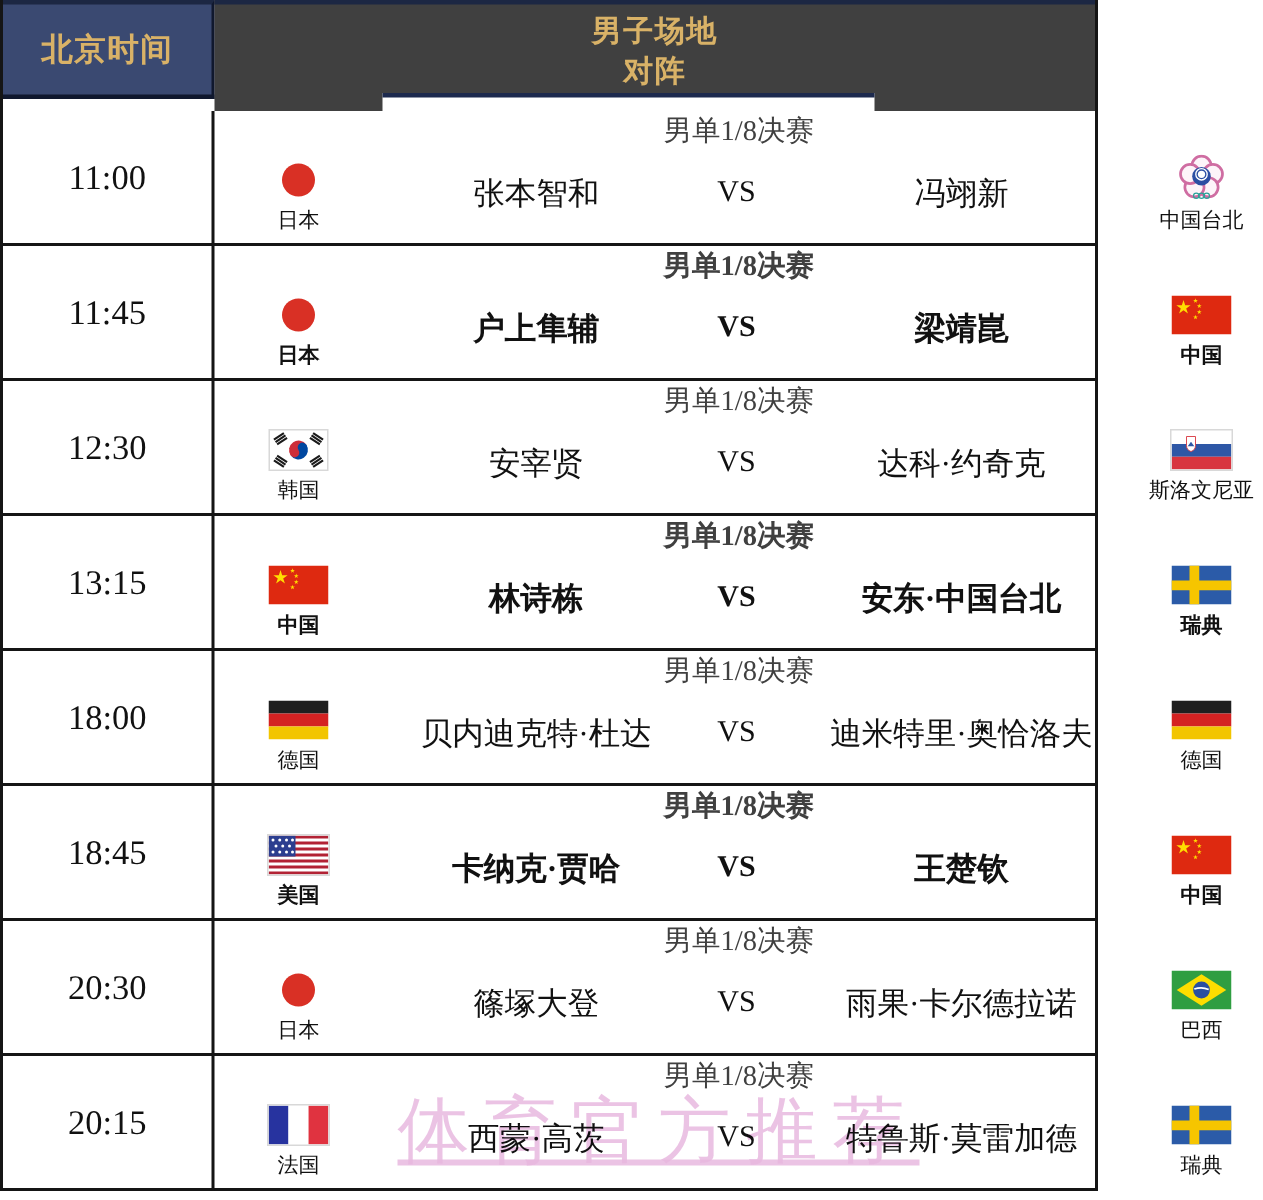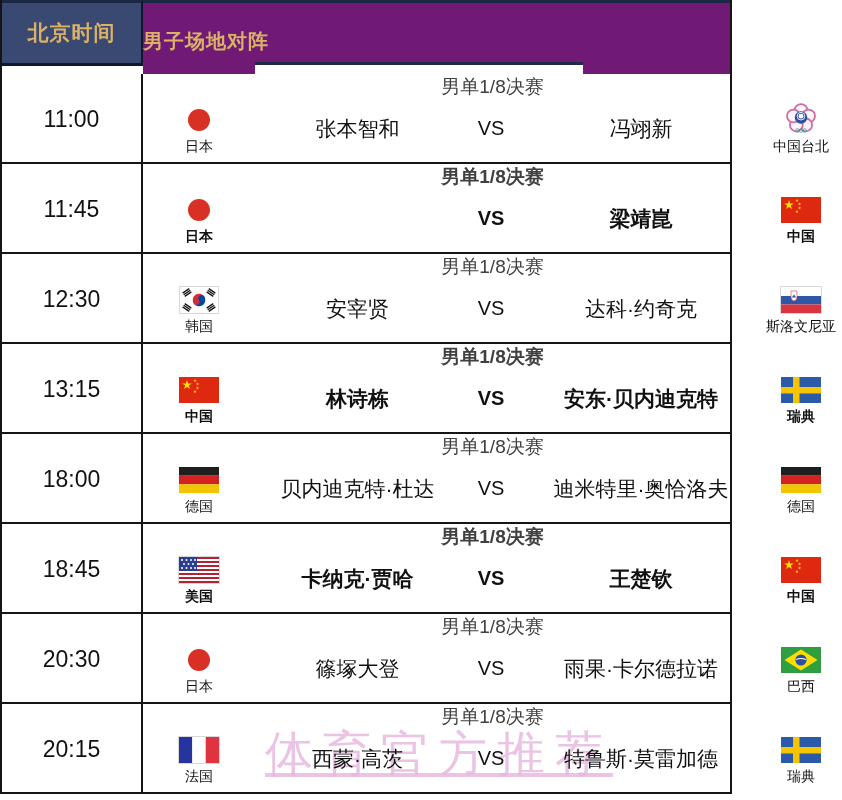--- a/index.html
+++ b/index.html
@@ -10,39 +10,40 @@
     position:relative;
     width:842px; height:800px;
     background:#ffffff;
     overflow:hidden;
   }
   .table {
     position:absolute; left:0; top:0;
     width:732px;
     border-left:2px solid #151515;
     border-right:2px solid #151515;
+    font-family:Liberation Serif, serif;
   }
 
   
   .header { position:relative; height:74px; display:flex; }
   .h-time {
     width:141px; height:66px;
     background:#3a4971;
     border-top:3px solid #1c2743;
     border-bottom:3px solid #10182e;
     border-right:2px solid #10182e;
     display:flex; align-items:center; justify-content:center;
     color:#d9b267; font-size:21px; font-weight:bold;
     letter-spacing:1px;
   }
   .h-match {
     flex:1; height:74px;
-    background:#701a75;
+    background:#404040;
     border-top:3px solid #1c2743;
-    display:flex; flex-direction:row; align-items:center; justify-content:flex-start;
+    display:flex; flex-direction:column; align-items:center; justify-content:flex-start;
     padding-top:5px;
     color:#d9b267; font-size:20px; font-weight:bold;
     line-height:27px; letter-spacing:1px;
   }
   .h-notch {
     position:absolute; left:253px; top:62px;
     width:328px; height:12px;
     background:#ffffff;
     border-top:3px solid #1d2a4e;
   }
@@ -160,20 +161,21 @@
 
     <div class="c-flag col2">
       <span class="flag-icon">
               <svg class="flag-svg" width="26" height="26" viewBox="0 0 26 26">
                 <circle cx="13" cy="13" r="11" fill="#d93025"></circle>
               </svg>
             </span>
       <span class="country">日本</span>
     </div>
 
+    <div class="c-p col3">户上隼辅</div>
     <div class="c-vs col4">VS</div>
     <div class="c-p col5">梁靖崑</div>
 
     <div class="c-flag col6">
       <span class="flag-icon">
               <svg class="flag-svg" width="40" height="26" viewBox="0 0 40 26">
                 <rect width="40" height="26" fill="#de2910"></rect>
                 <g fill="#ffde00">
                   <path transform="translate(8,8) scale(5)" d="M0,-1 L0.225,-0.31 L0.951,-0.31 L0.363,0.118 L0.588,0.809 L0,0.382 L-0.588,0.809 L-0.363,0.118 L-0.951,-0.31 L-0.225,-0.31 Z"></path>
                   <path transform="translate(16,3.5) scale(1.7)" d="M0,-1 L0.225,-0.31 L0.951,-0.31 L0.363,0.118 L0.588,0.809 L0,0.382 L-0.588,0.809 L-0.363,0.118 L-0.951,-0.31 L-0.225,-0.31 Z"></path>
@@ -259,21 +261,21 @@
                   <path transform="translate(18.5,11) scale(1.7)" d="M0,-1 L0.225,-0.31 L0.951,-0.31 L0.363,0.118 L0.588,0.809 L0,0.382 L-0.588,0.809 L-0.363,0.118 L-0.951,-0.31 L-0.225,-0.31 Z"></path>
                   <path transform="translate(16,14.5) scale(1.7)" d="M0,-1 L0.225,-0.31 L0.951,-0.31 L0.363,0.118 L0.588,0.809 L0,0.382 L-0.588,0.809 L-0.363,0.118 L-0.951,-0.31 L-0.225,-0.31 Z"></path>
                 </g>
               </svg>
             </span>
       <span class="country">中国</span>
     </div>
 
     <div class="c-p col3">林诗栋</div>
     <div class="c-vs col4">VS</div>
-    <div class="c-p col5">安东·贝内迪克特</div>
+    <div class="c-p col5">安东·中国台北</div>
 
     <div class="c-flag col6">
       <span class="flag-icon">
               <svg class="flag-svg" width="40" height="26" viewBox="0 0 40 26">
                 <rect width="40" height="26" fill="#2b5ba8"></rect>
                 <rect x="12" width="6.5" height="26" fill="#f6c500"></rect>
                 <rect y="10" width="40" height="6.5" fill="#f6c500"></rect>
               </svg>
             </span>
       <span class="country">瑞典</span>

